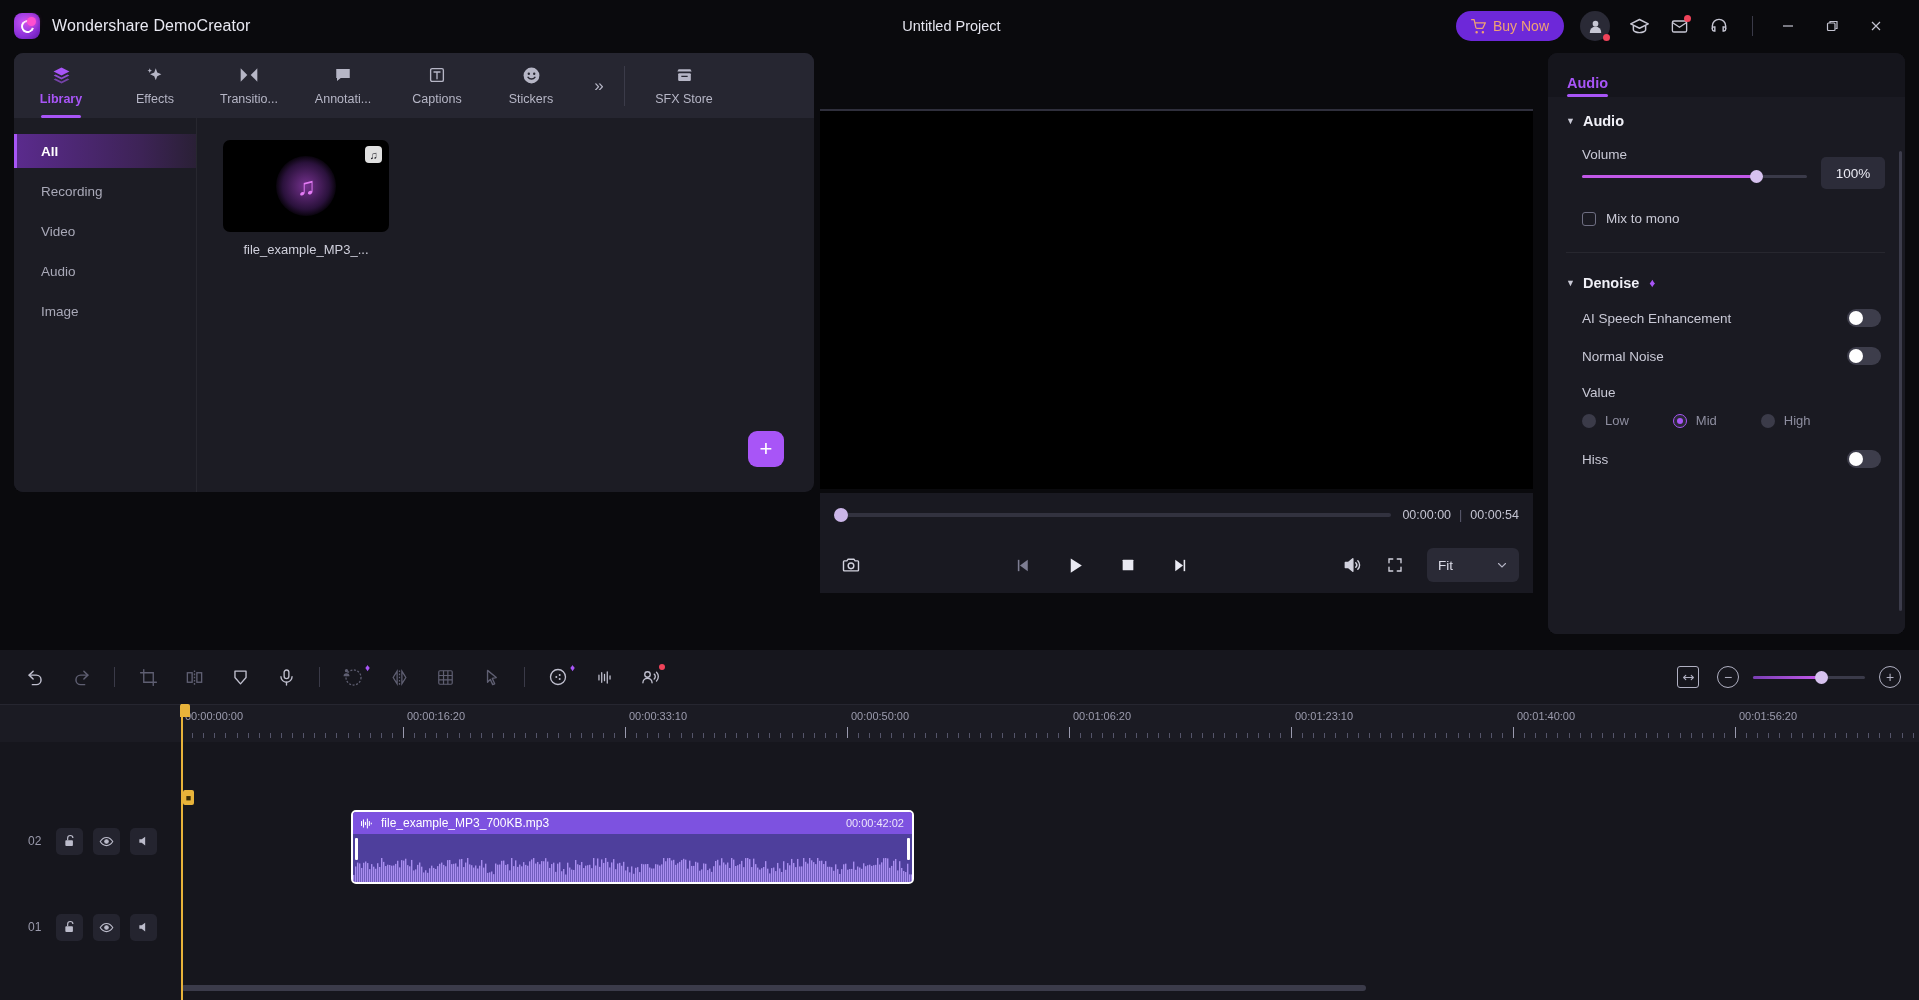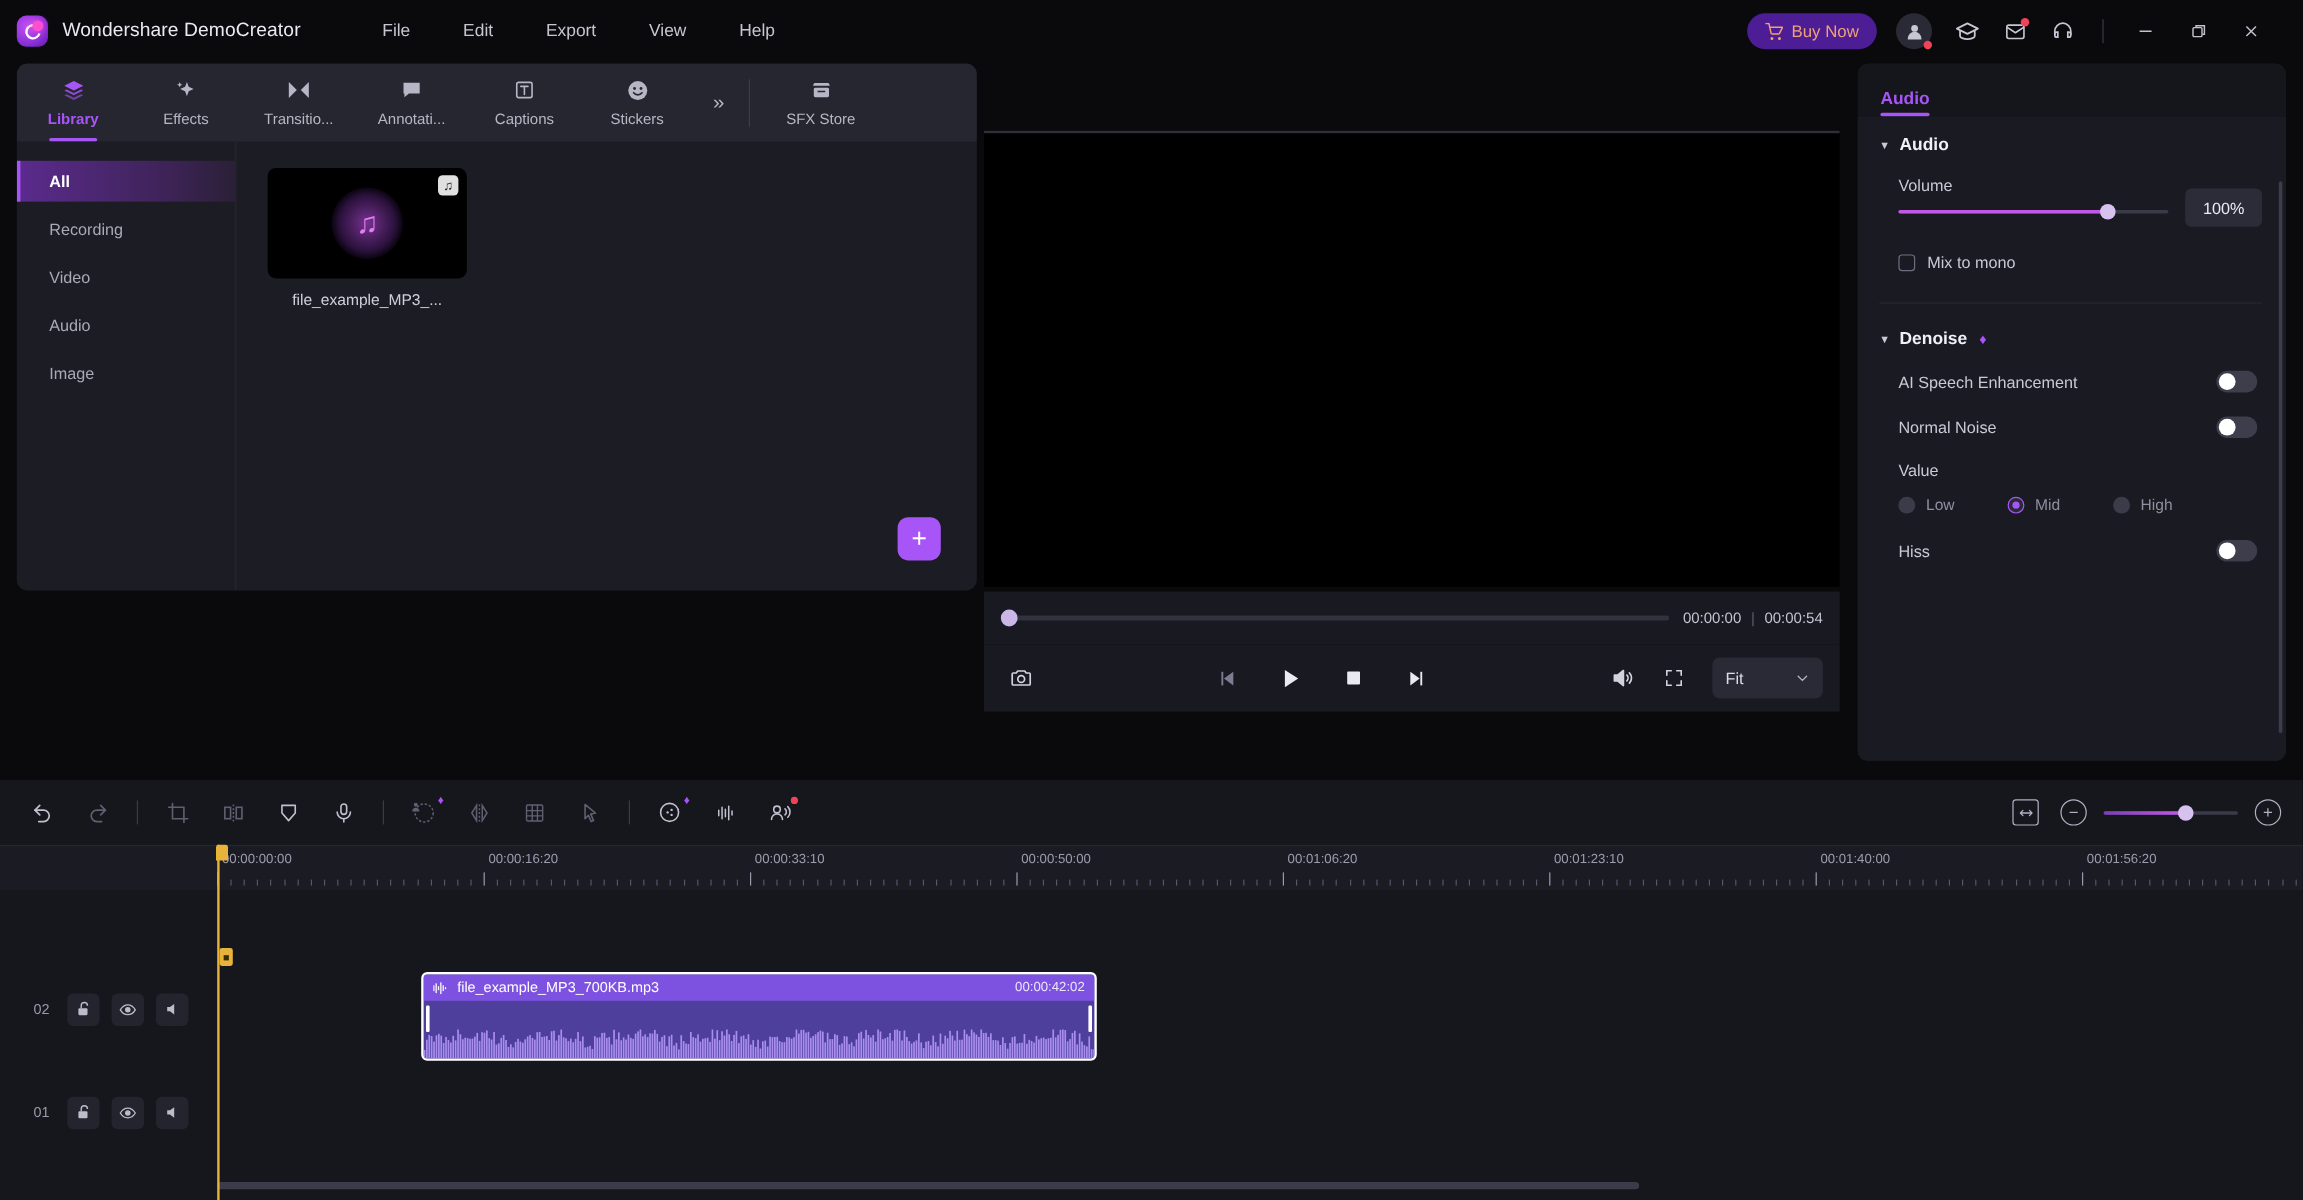--- a/index.html
+++ b/index.html
@@ -39,21 +39,21 @@
   .menu-item {
     font-size: 14.5px; color: #c6c6d2; padding: 6px 22px; border-radius: 4px; cursor: default;
   }
   .project-title {
     position: absolute; left: 0; right: 0; text-align: center;
     font-size: 14.5px; color: #e4e4ee; pointer-events: none;
   }
   .tb-right { margin-left: auto; display: flex; align-items: center; gap: 2px; padding-right: 6px; }
   .buy-btn {
     display: flex; align-items: center; gap: 7px;
-    background: #4c1d95; color: #f0a273; border: none;
+    background: #6d28d9; color: #f0a273; border: none;
     font-size: 14px; padding: 7px 15px; border-radius: 16px; cursor: pointer;
     font-family: "Liberation Sans", sans-serif;
   }
   .tb-icon {
     width: 38px; height: 38px; display: flex; align-items: center; justify-content: center;
     border-radius: 6px; cursor: pointer; position: relative; color: #c7c7d4;
   }
   .tb-icon.avatar-btn { background:#2a2a36; border-radius:50%; width:30px; height:30px; margin: 0 8px 0 14px;}
   .dot-badge {
     position: absolute; width: 7px; height: 7px; border-radius: 50%;
@@ -338,27 +338,21 @@
 
 <div class="app">
 
   <div class="titlebar">
     <div class="logo-wrap">
       <div class="logo">
           <div class="logo-inner"></div>
         </div>
     </div>
     <div class="app-title">Wondershare DemoCreator</div>
-    <div class="menu">
-      <div class="menu-item">File</div>
-      <div class="menu-item">Edit</div>
-      <div class="menu-item">Export</div>
-      <div class="menu-item">View</div>
-      <div class="menu-item">Help</div>
-    </div>
+    <div class="project-title">Untitled Project</div>
 
     <div class="tb-right">
       <button class="buy-btn">
         <span>
           <svg width="15" height="15" viewBox="0 0 24 24" fill="none" stroke="#f0a273" stroke-width="2" stroke-linecap="round" stroke-linejoin="round">
             <circle cx="9" cy="21" r="1"></circle>
               <circle cx="19" cy="21" r="1"></circle>
             <path d="M1 1h4l2.7 12.4a2 2 0 0 0 2 1.6h7.7a2 2 0 0 0 2-1.6L23 6H6"></path>
           </svg>
         </span>

